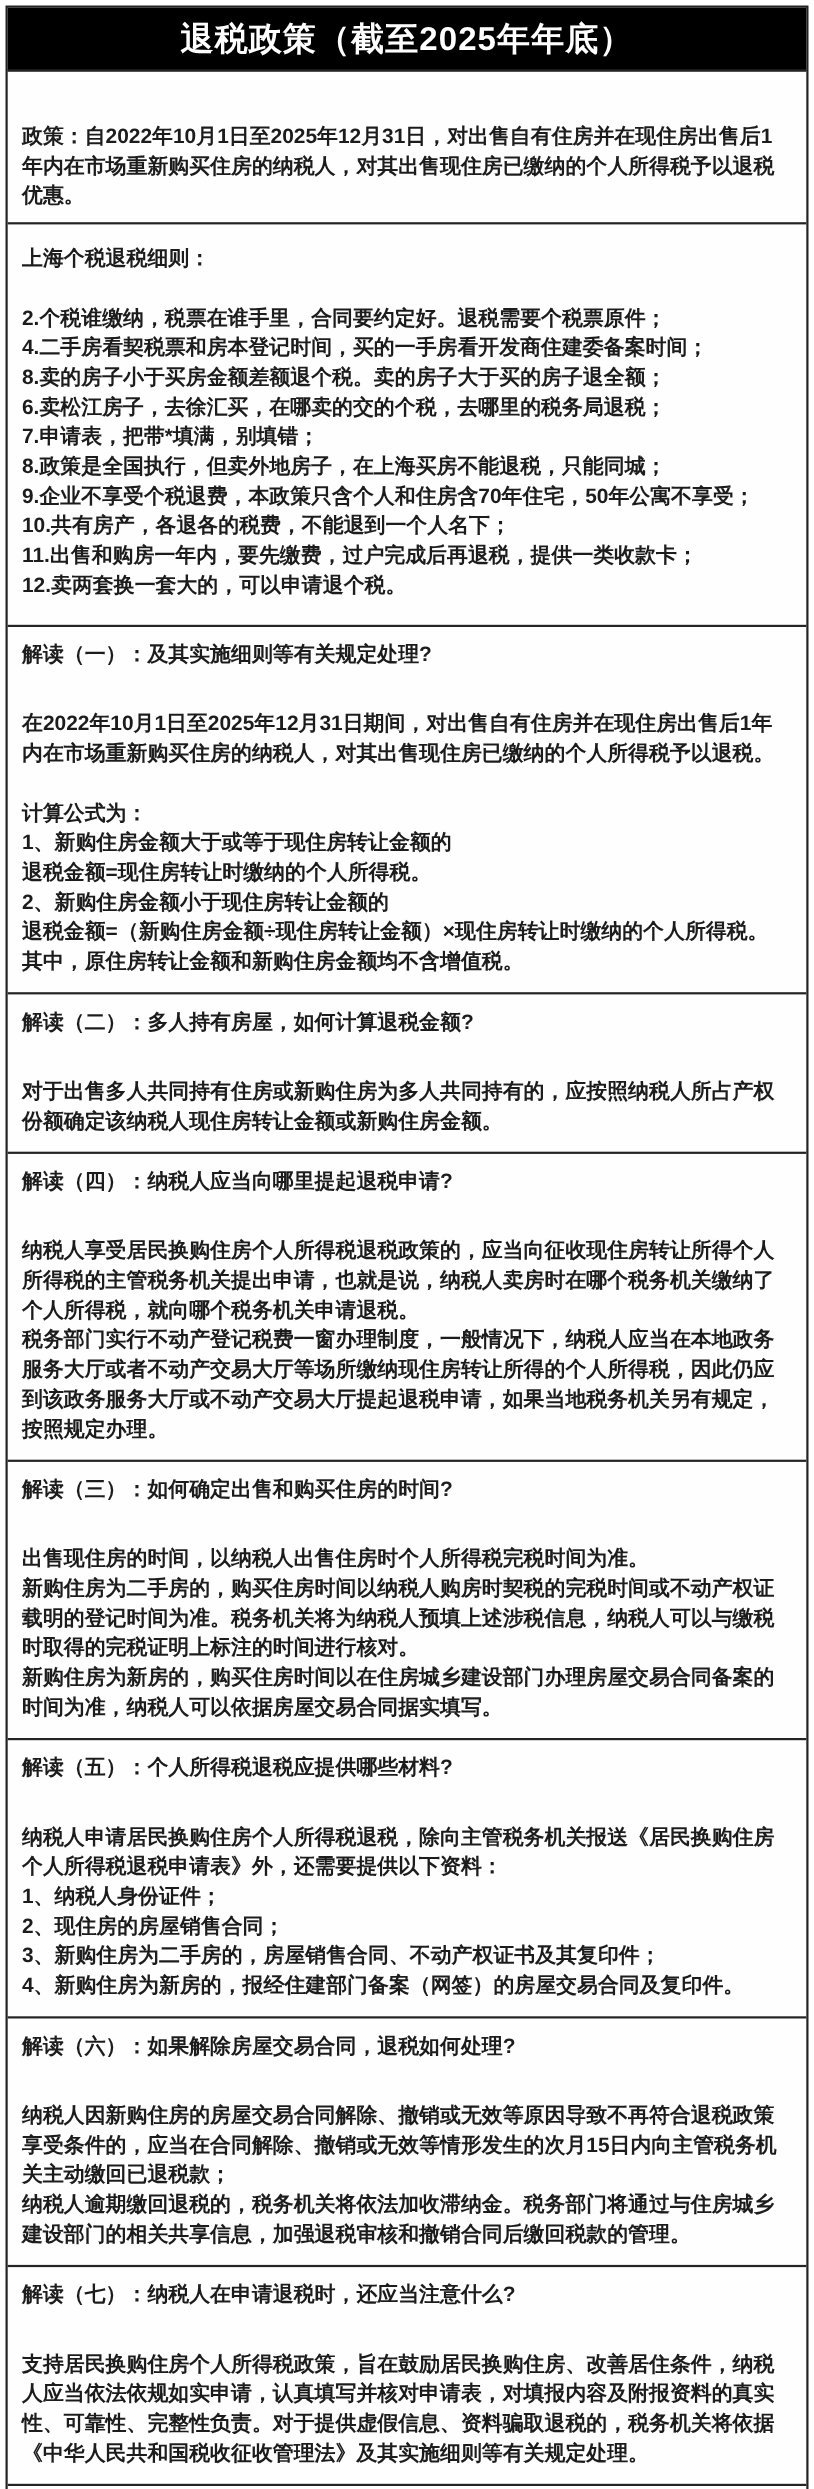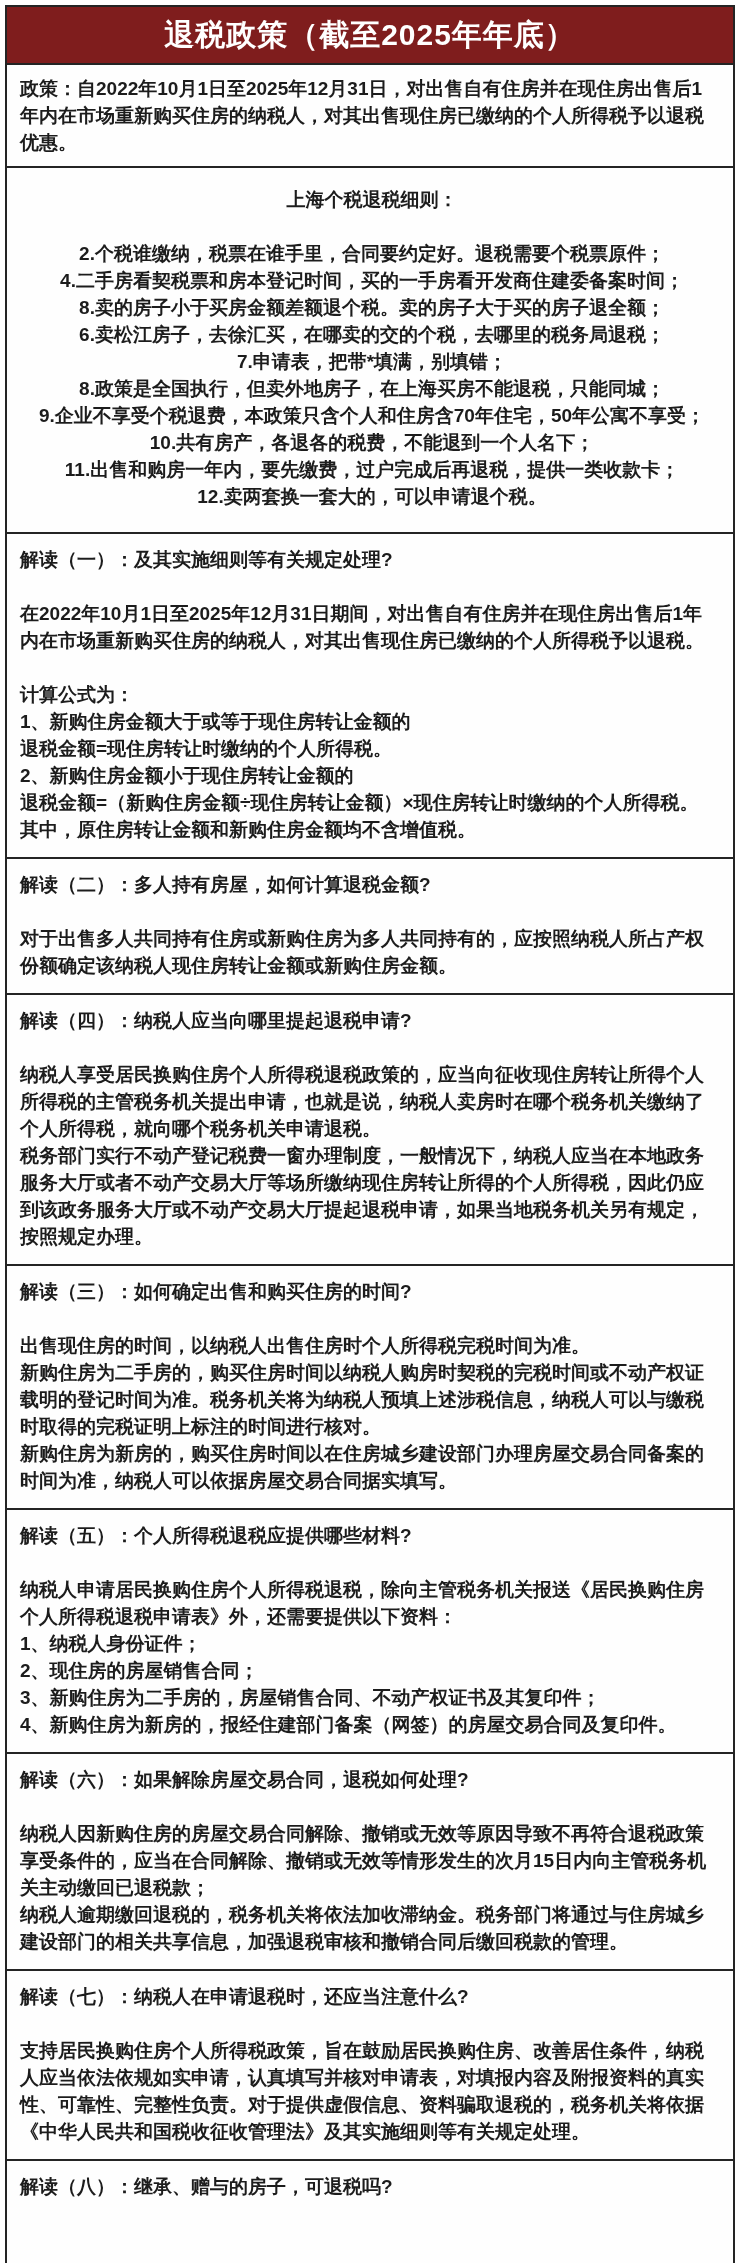--- a/index.html
+++ b/index.html
@@ -11,42 +11,42 @@
   .page {
     position: relative;
     width: 726px;
     margin: 5px auto 0 auto;
     border: 2px solid #242424;
     background: #fefefe;
     color: #1c1c1c;
     font-weight: bold;
   }
   .banner {
-    background: #7f1d1d;
+    background: #000000;
     border-bottom: 2px solid #242424;
     height: 56px;
     display: flex;
     align-items: center;
     justify-content: center;
   }
   .banner span {
     color: #ffffff;
     font-size: 30px;
     font-weight: bold;
     letter-spacing: 1px;
   }
   .cell {
     border-bottom: 2px solid #242424;
     padding: 10px 13px;
     font-size: 19px;
     line-height: 27px;
   }
   .cell:last-child { border-bottom: none; }
-  .prewrap { white-space: pre-line; }
-  .rules-cell { padding: 18px 9px 22px 13px; text-align: center; }
+  .prewrap { white-space: pre-line; margin-top: 36px; }
+  .rules-cell { padding: 18px 9px 22px 13px; }
   .rules-title { margin-bottom: 27px; }
   .rule-item { display: block; }
   .section-heading { margin-bottom: 27px; }
   .section-cell { padding: 12px 13px 14px 13px; }
   .last-section { padding-bottom: 44px; }
 </style>
 </head>
 <body>
 
 <div class="page">

